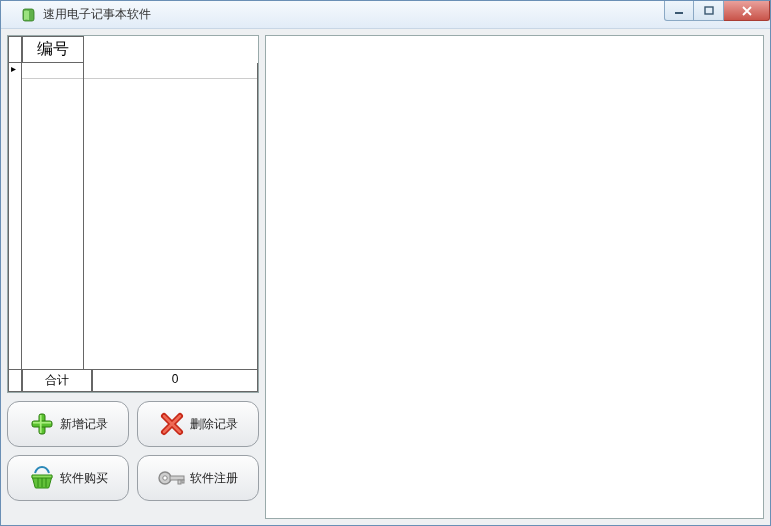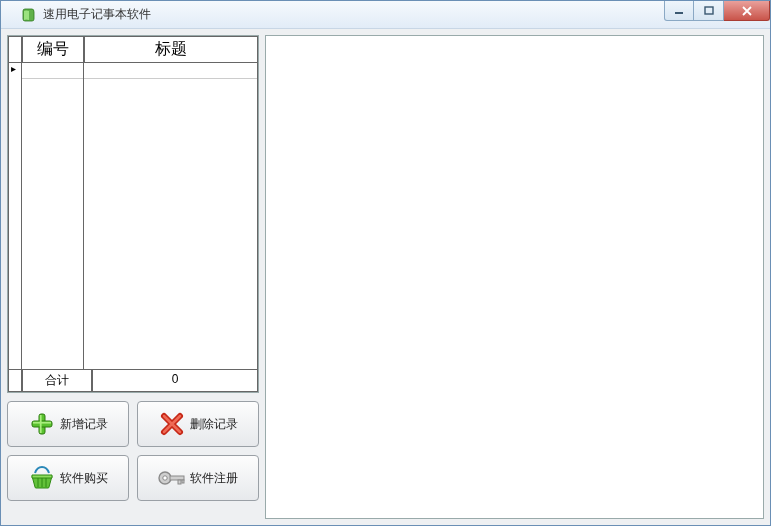--- a/index.html
+++ b/index.html
@@ -162,21 +162,21 @@
 
 .btn-grid {
   display: grid;
   grid-template-columns: 1fr 1fr;
   gap: 8px;
 }
 .action-btn {
   height: 46px;
   background: linear-gradient(#fdfdfd, #e7e9ec);
   border: 1px solid #9aa0a6;
-  border-radius: 4px;
+  border-radius: 12px;
   display: flex;
   align-items: center;
   justify-content: center;
   gap: 4px;
   cursor: pointer;
   font-size: 12px;
   color: #222;
 }
 .icon-slot {
   width: 28px;
@@ -222,21 +222,20 @@
     </div>
   </div>
 
   <div class="client">
     <div class="left-pane">
 
       <div class="grid-panel">
         <div class="grid-header">
           <div class="hcell rowhdr"></div>
           <div class="hcell col-id">编号</div>
-          <div class="hcell col-title">标题</div>
         </div>
         <div class="grid-body">
           <div class="rowhdr-body">
             <span class="current-marker">▸</span>
           </div>
           <div class="body-cells">
             <div class="body-col-id">
               <div class="first-row"></div>
             </div>
             <div class="body-col-title">

